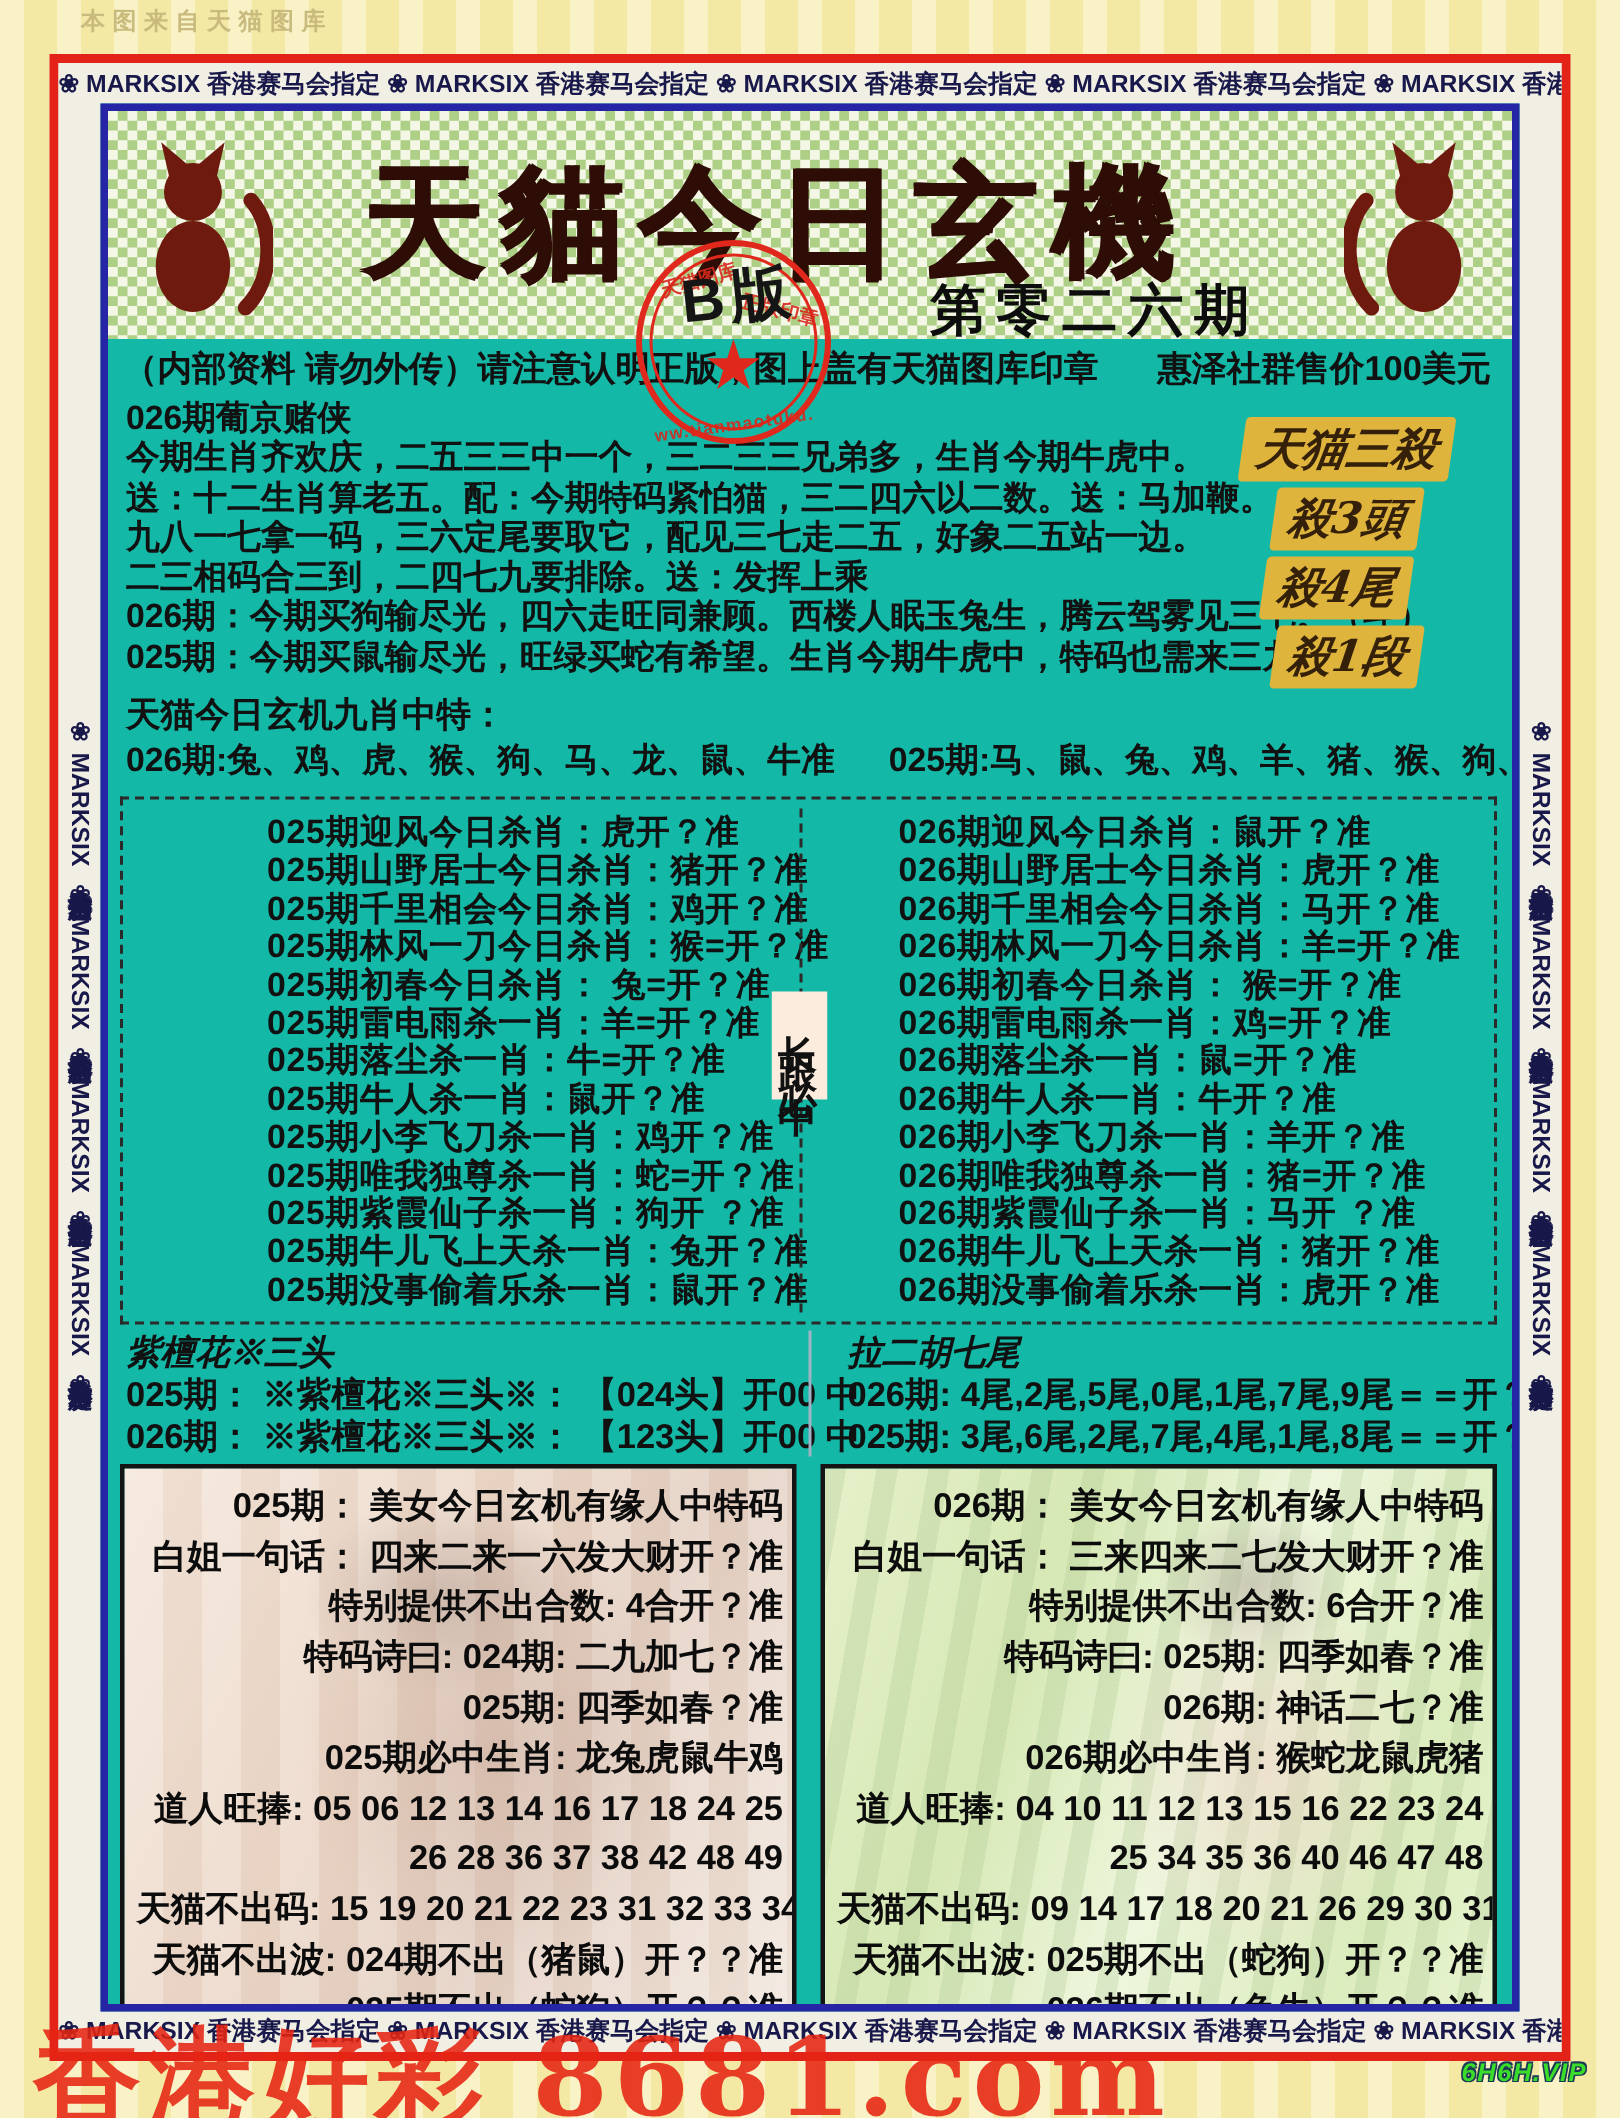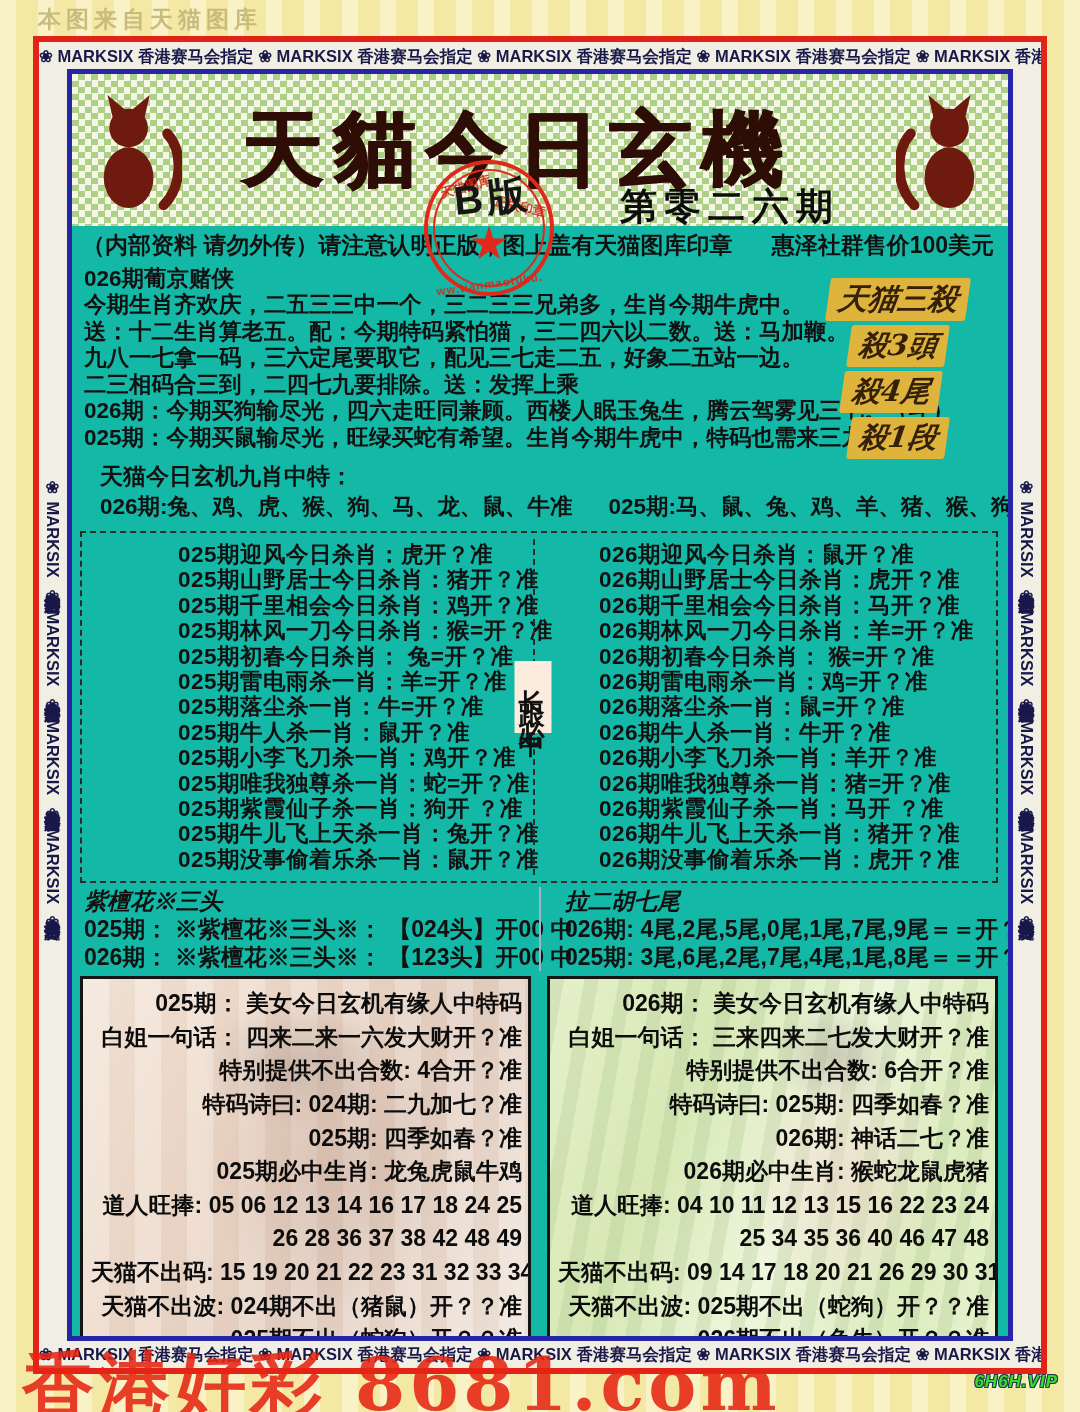--- a/index.html
+++ b/index.html
@@ -2,21 +2,21 @@
 <html><head>
 <meta charset="utf-8">
 <style>
   html,body{margin:0;padding:0;}
   body{
     width:1080px;height:1412px;position:relative;overflow:hidden;
     background:#f6edae;
     background-image:repeating-linear-gradient(90deg, rgba(255,255,255,.30) 0 16px, rgba(238,219,140,.28) 16px 38px);
     font-family:"Liberation Sans", sans-serif;color:#111;
   }
-  .wm-top{position:absolute;left:38px;top:4px;font-size:23px;font-weight:bold;color:#c9ba7d;letter-spacing:5px;z-index:1;}
+  .wm-top{position:absolute;left:54px;top:4px;font-size:16px;font-weight:bold;color:#c9ba7d;letter-spacing:5px;z-index:1;}
 
   
   .frame{position:absolute;left:33px;top:36px;width:1014px;height:1338px;box-sizing:border-box;
     border:6px solid #e42318;background:#f1efe4;}
   .strip{position:absolute;color:#18184a;font-weight:bold;font-size:16.5px;overflow:hidden;white-space:nowrap;background:#f1efe4;}
   .strip-h{left:0;right:0;height:28px;line-height:28px;text-align:center;}
   .strip-top{top:0;}
   .strip-bottom{bottom:0;}
   .strip-v{top:28px;bottom:28px;width:28px;writing-mode:vertical-rl;text-orientation:mixed;line-height:28px;text-align:center;}
   .strip-left{left:0;}
@@ -55,21 +55,21 @@
   
   .sansha{position:absolute;top:202px;right:12px;width:196px;text-align:center;z-index:3;}
   .sansha-title,.sansha .line{display:inline-block;background:#dfb43c;color:#35200a;font-weight:900;font-style:italic;
     font-family:"DejaVu Serif", serif;padding:1px 10px;margin:2px 0;transform:skewX(-8deg);border-radius:3px;white-space:nowrap;}
   .sansha-title{font-size:30px;}
   .sansha .line{font-size:29px;}
   .sansha .line:nth-child(2){margin-right:14px;}
   .sansha .line:nth-child(4){margin-left:10px;}
 
   
-  .jiuxiao{padding:10px 10px 0 28px;}
+  .jiuxiao{padding:10px 10px 0 12px;}
   .jiuxiao-title{font-size:23px;font-weight:bold;line-height:30px;}
   .jiuxiao-line{font-size:22.5px;font-weight:bold;line-height:32px;white-space:nowrap;}
   .jiuxiao-line .gap{display:inline-block;width:36px;}
 
   
   .shabox{position:relative;margin:8px 10px 0 8px;border:2px dashed #2a2a2a;display:flex;padding:9px 0;}
   .shacol{width:50%;box-sizing:border-box;}
   .shacol-left{padding-left:52px;}
   .shacol-right{padding-left:16px;}
   .shabox .line{font-size:22.5px;font-weight:bold;line-height:25.4px;letter-spacing:.5px;white-space:pre;margin-left:44px;}

